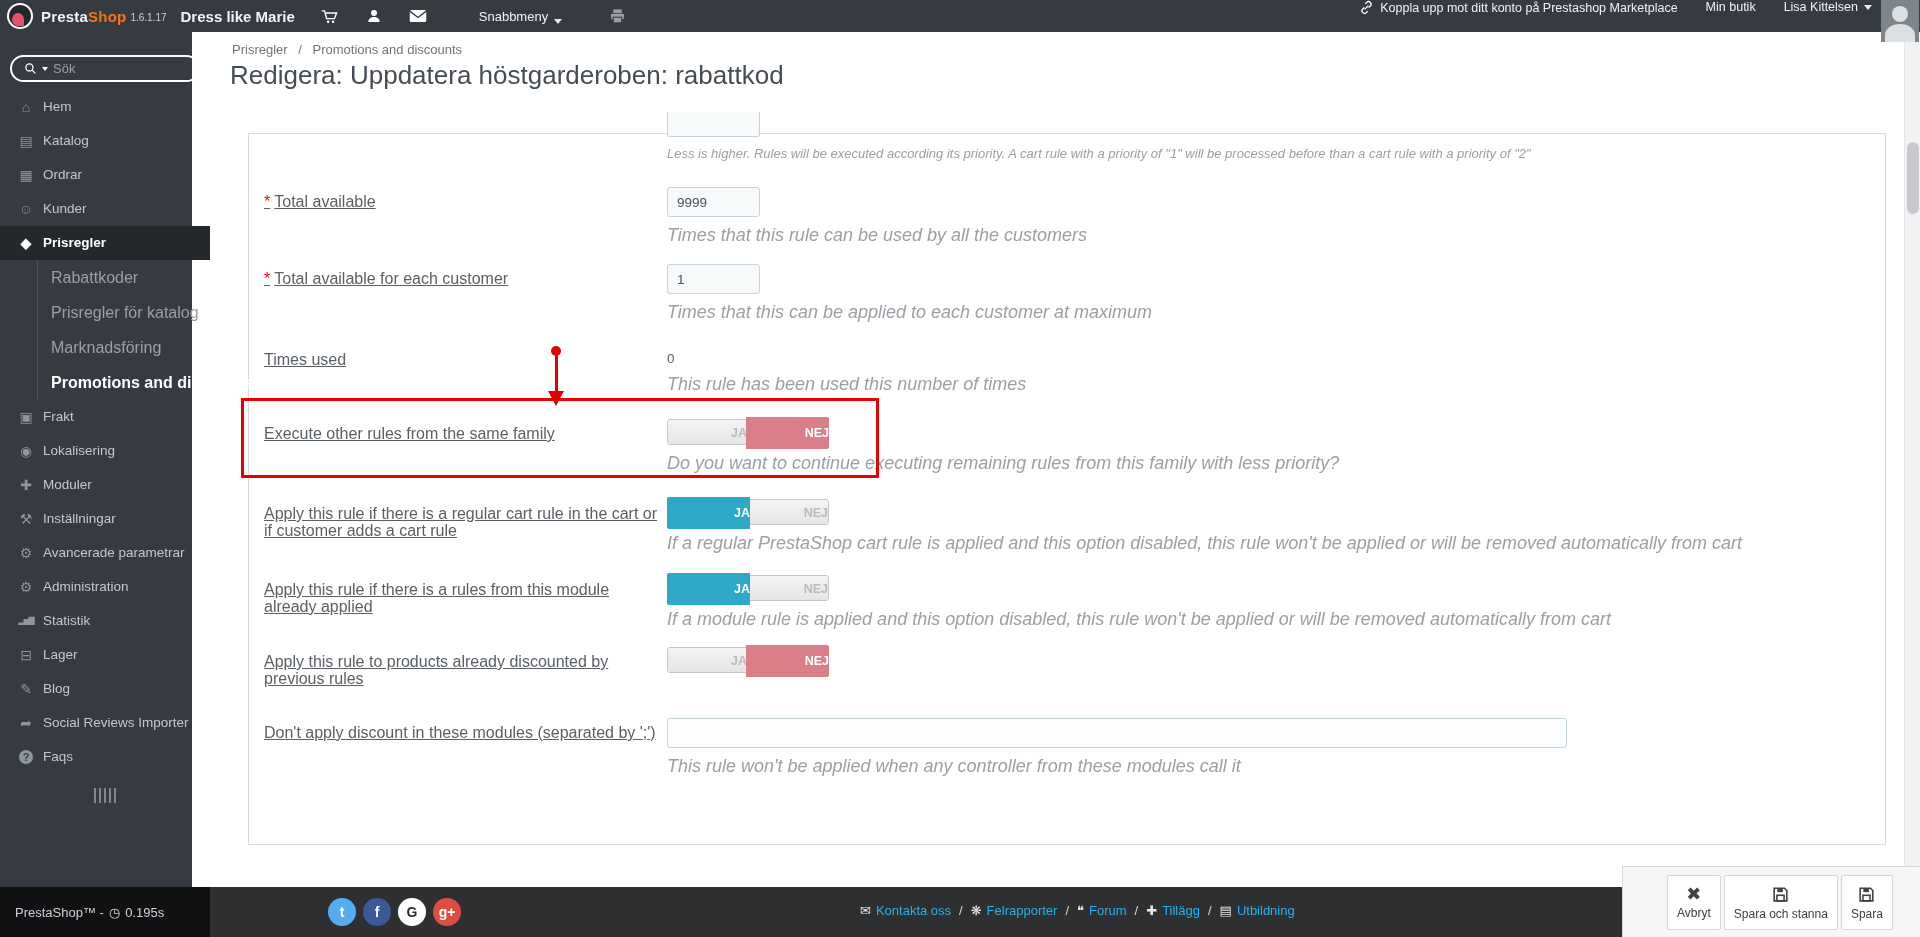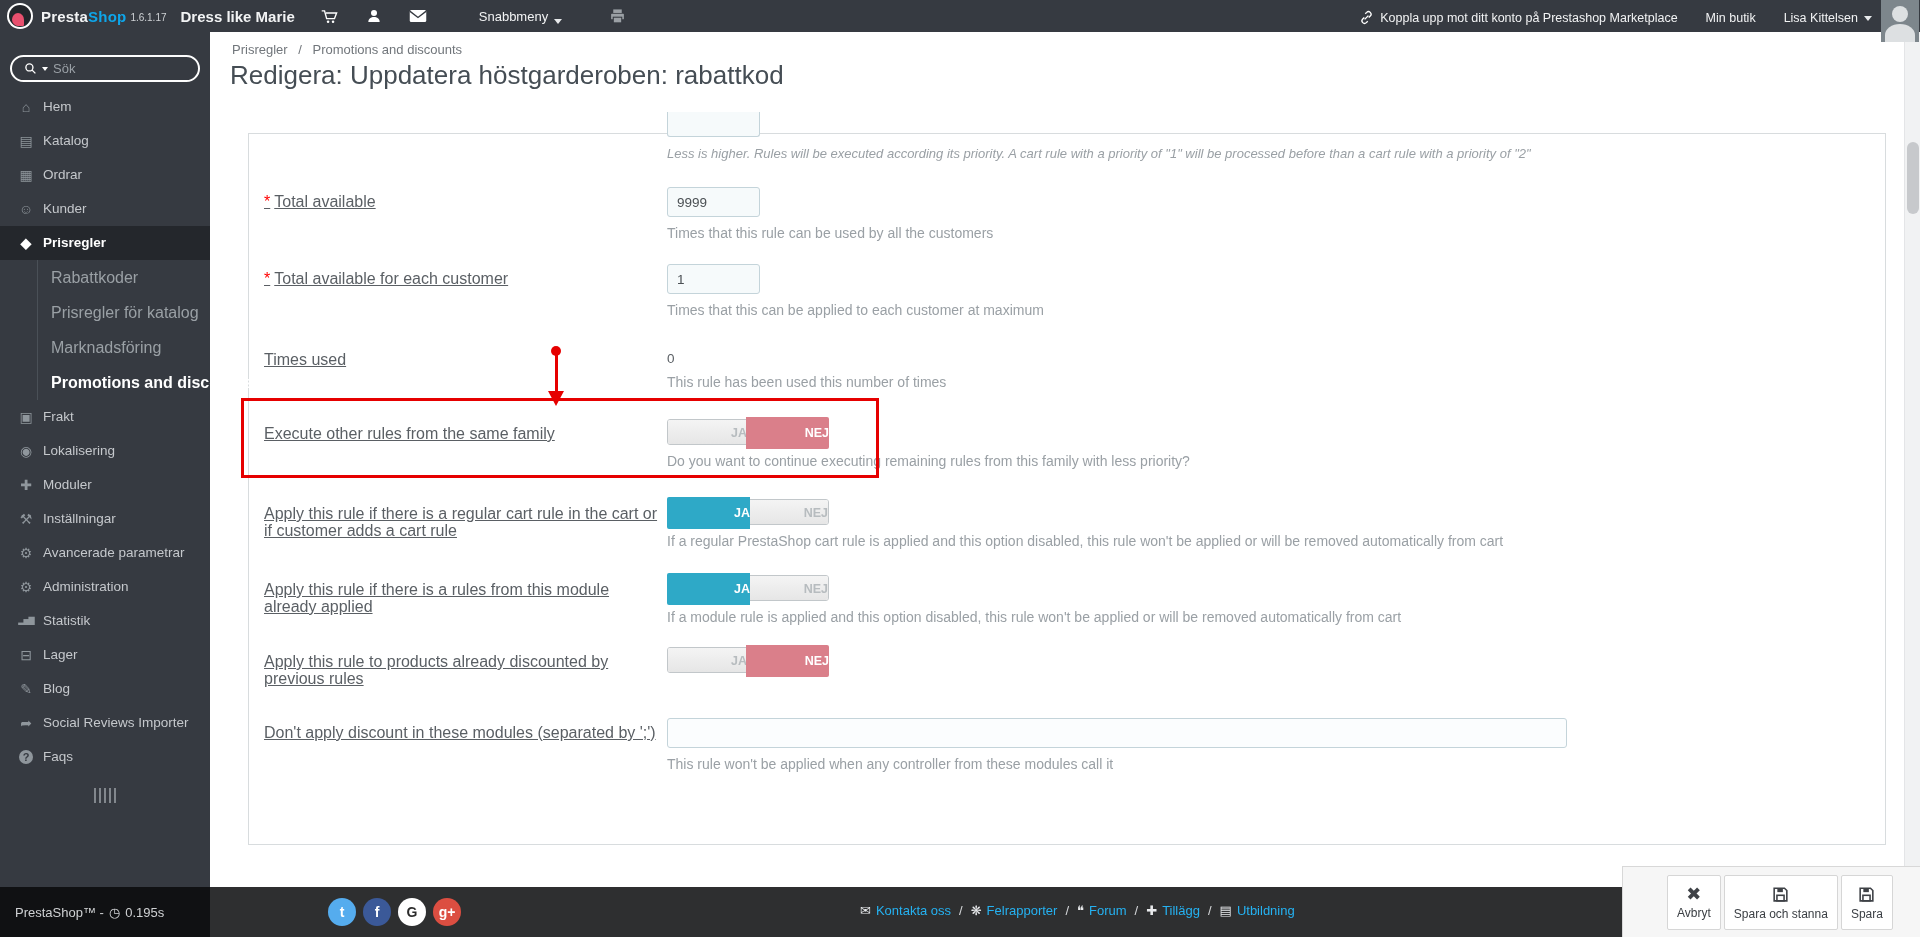--- a/index.html
+++ b/index.html
@@ -9,35 +9,35 @@
   #page { position:relative; width:1920px; height:937px; background:#fff; overflow:hidden; }
 
   
   #header { position:absolute; left:0; top:0; width:1920px; height:32px; background:#363a41;
     display:flex; align-items:center; z-index:20; color:#f2f3f4; }
   .logo { position:relative; width:26px; height:26px; border-radius:50%; background:#fff; margin-left:7px; flex:0 0 auto; }
   .logo::after { content:''; position:absolute; inset:2px; border-radius:50%; background:#23262b; }
   .logo::before { content:''; position:absolute; left:5px; bottom:3px; width:12px; height:13px;
     background:#e8506e; border-radius:50% 50% 10% 50%; z-index:2; }
   .brand { margin-left:8px; font-size:15px; font-weight:bold; letter-spacing:.2px; }
-  .brand .b2 { color:#0ea5e9; }
+  .brand .b2 { color:#f97316; }
   .version { font-size:10px; color:#cfd2d5; margin-left:4px; margin-top:3px; }
   .shopname { margin-left:14px; font-size:15px; font-weight:600; }
   .hicon { margin-left:26px; width:18px; height:18px; display:inline-flex; align-items:center; justify-content:center; cursor:pointer; }
   .hicon svg { display:block; }
   .quickmenu { margin-left:52px; font-size:13px; display:flex; align-items:flex-end; gap:6px; cursor:pointer; }
   .caret { width:0; height:0; border-left:4px solid transparent; border-right:4px solid transparent; border-top:5px solid #e8eaec; display:inline-block; }
-  .hdr-right { position:absolute; right:48px; top:0; height:25px; display:flex; align-items:flex-end; gap:28px; font-size:12.5px; }
+  .hdr-right { position:absolute; right:48px; top:0; height:25px; display:flex; align-items:flex-start; gap:28px; font-size:12.5px; }
   .hdr-link { display:flex; align-items:center; gap:6px; cursor:pointer; white-space:nowrap; }
   .avatar { position:absolute; right:1px; top:0; width:38px; height:42px; background:#7d868c; z-index:21; overflow:hidden; }
   .avatar::before { content:''; position:absolute; left:11px; top:6px; width:16px; height:16px; border-radius:50%; background:#dde0e2; }
   .avatar::after { content:''; position:absolute; left:4px; top:24px; width:30px; height:22px; border-radius:50% 50% 0 0; background:#dde0e2; }
 
   
-  #sidebar { position:absolute; left:0; top:32px; width:210px; height:855px; background:#363a41; z-index:10; }
+  #sidebar { position:absolute; left:0; top:32px; width:192px; height:855px; background:#363a41; z-index:10; }
   .search-wrap { position:absolute; left:10px; top:23px; width:190px; height:27px; border:2px solid #fdfdfd;
     border-radius:15px; display:flex; align-items:center; padding:0 12px; gap:5px; }
   .search-wrap input { flex:1; background:transparent; border:0; outline:none; color:#d2d5d8; font-size:13px; width:80px; font-family:"Liberation Sans",sans-serif;}
   .search-wrap input::placeholder { color:#9aa0a6; }
   .scaret { width:0; height:0; border-left:3.5px solid transparent; border-right:3.5px solid transparent; border-top:4.5px solid #fff; }
   #menu { position:absolute; left:0; top:58px; width:210px; list-style:none; }
   #menu .item { height:34px; line-height:34px; display:flex; align-items:center; cursor:pointer; }
   #menu .item .mi { width:30px; margin-left:11px; text-align:center; color:#8f969c; font-size:14px; }
   #menu .item .mi-chart { font-size:8px; letter-spacing:-1px; }
   #menu .item .mi-q { font-size:11px; }
@@ -68,21 +68,21 @@
   .form-row { position:absolute; left:0; width:1600px; }
   .row-0 { top:53px; } .row-1 { top:130px; } .row-2 { top:211px; } .row-3 { top:285px; }
   .row-4 { top:365px; } .row-5 { top:441px; } .row-6 { top:513px; } .row-7 { top:584px; }
   .f-label { position:absolute; left:15px; top:0; width:400px; font-size:16px; color:#5a5f64; line-height:17px; padding-top:6px;text-decoration:underline; }
   .req { color:#f00; margin-right:4px; }
   .ctrl { position:absolute; left:418px; top:0; display:flex; flex-direction:column; gap:8px; align-items:flex-start; }
   .ps-input { width:93px; height:30px; background:#f6fafb; border:1px solid #c4d4da; border-radius:3px;
     padding:0 9px; font-size:13.5px; color:#4b5054; outline:none; font-family:"Liberation Sans",sans-serif; }
   .ps-input.wide { width:900px; background:#fbfdfe; }
   .static-val { font-size:13.5px; color:#5a5f64; padding-top:6px; }
-  .f-hint { font-size:14px; color:#9aa0a5; white-space:nowrap; }
+  .f-hint { font-size:18px; font-style:italic; color:#9aa0a5; white-space:nowrap; }
   .switch { display:inline-flex; height:26px; border:1px solid #c2c7ca; border-radius:3px; }
   .switch .seg { width:79px; line-height:26px; text-align:right; font-size:12.5px; font-weight:bold;
     color:#b7bcbf; background:linear-gradient(#f4f4f4,#e6e6e6); cursor:pointer; }
   .switch .seg:first-child { border-radius:2px 0 0 2px; }
   .switch .seg:last-child { border-radius:0 2px 2px 0; }
   .switch .on-yes { background:#2ea9c7; color:#fff; margin:-3px -1px; line-height:32px; height:32px; width:83px; border-radius:3px; z-index:2; }
   .switch .on-no  { background:#da7f8a; color:#fff; margin:-3px -1px; line-height:32px; height:32px; width:83px; border-radius:3px; z-index:2; }
 
   
   .ann-box { position:absolute; left:241px; top:398px; width:638px; height:80px; border:3px solid #e60000; z-index:6; pointer-events:none; }

